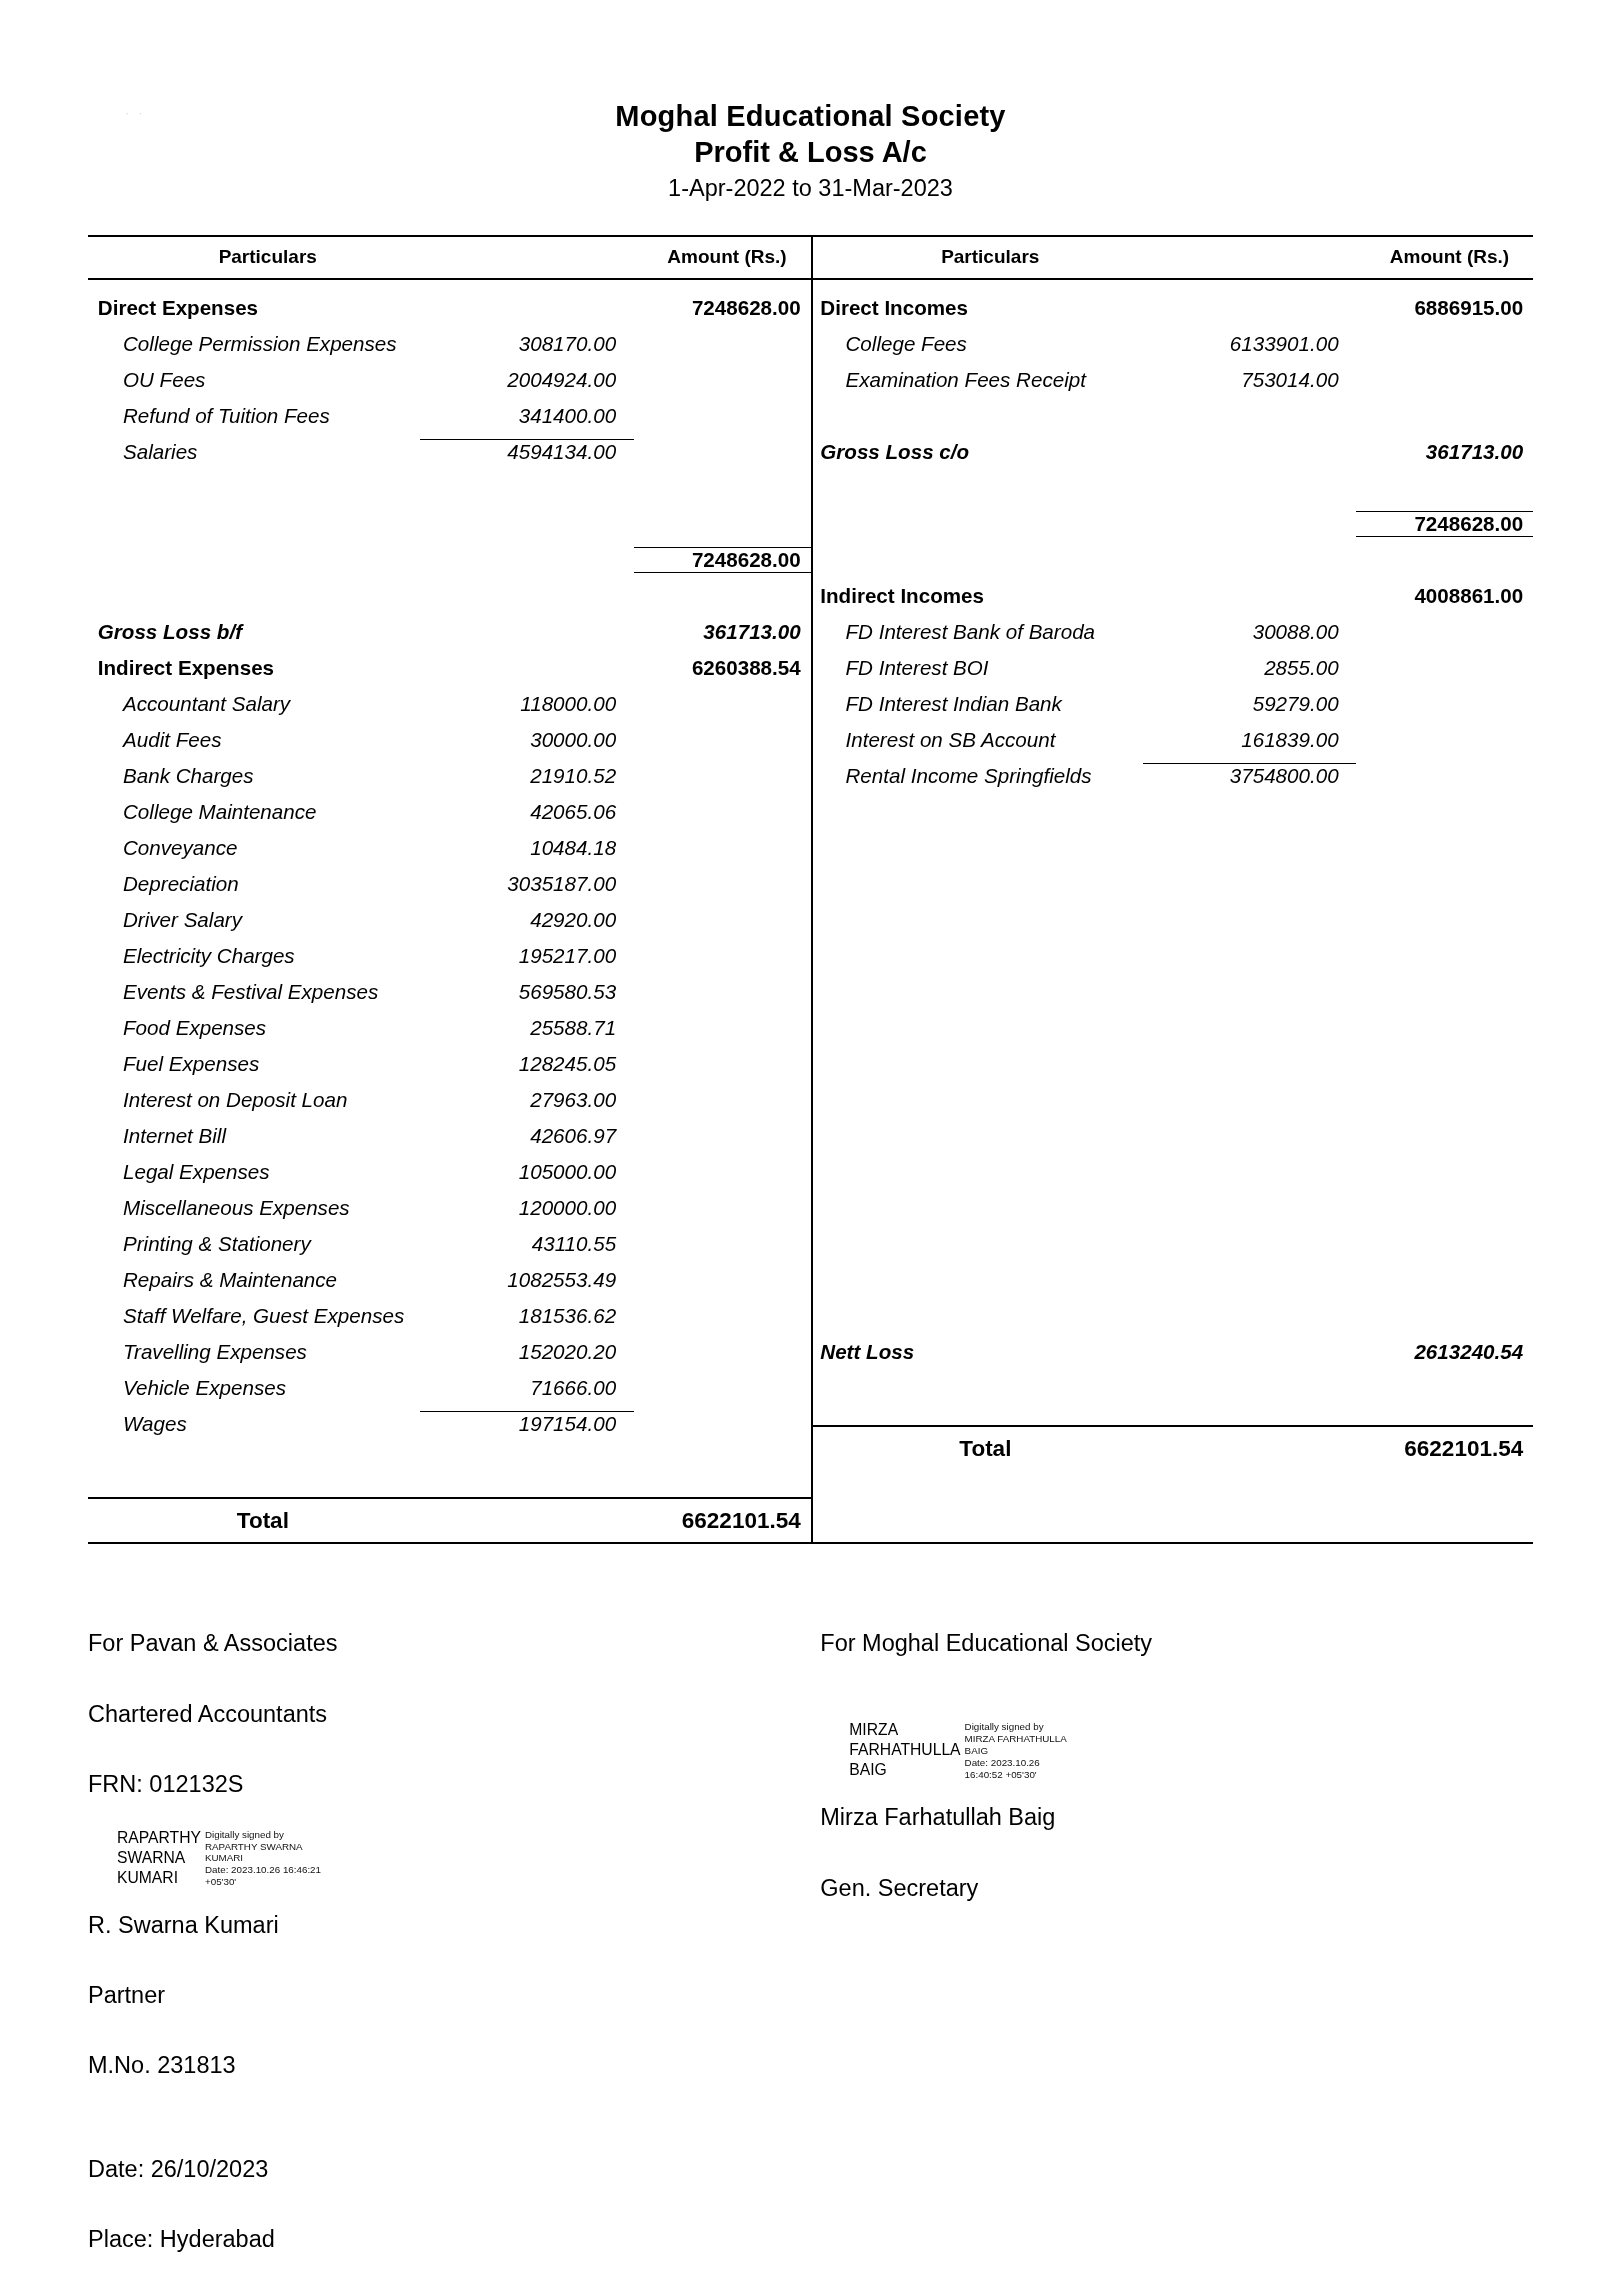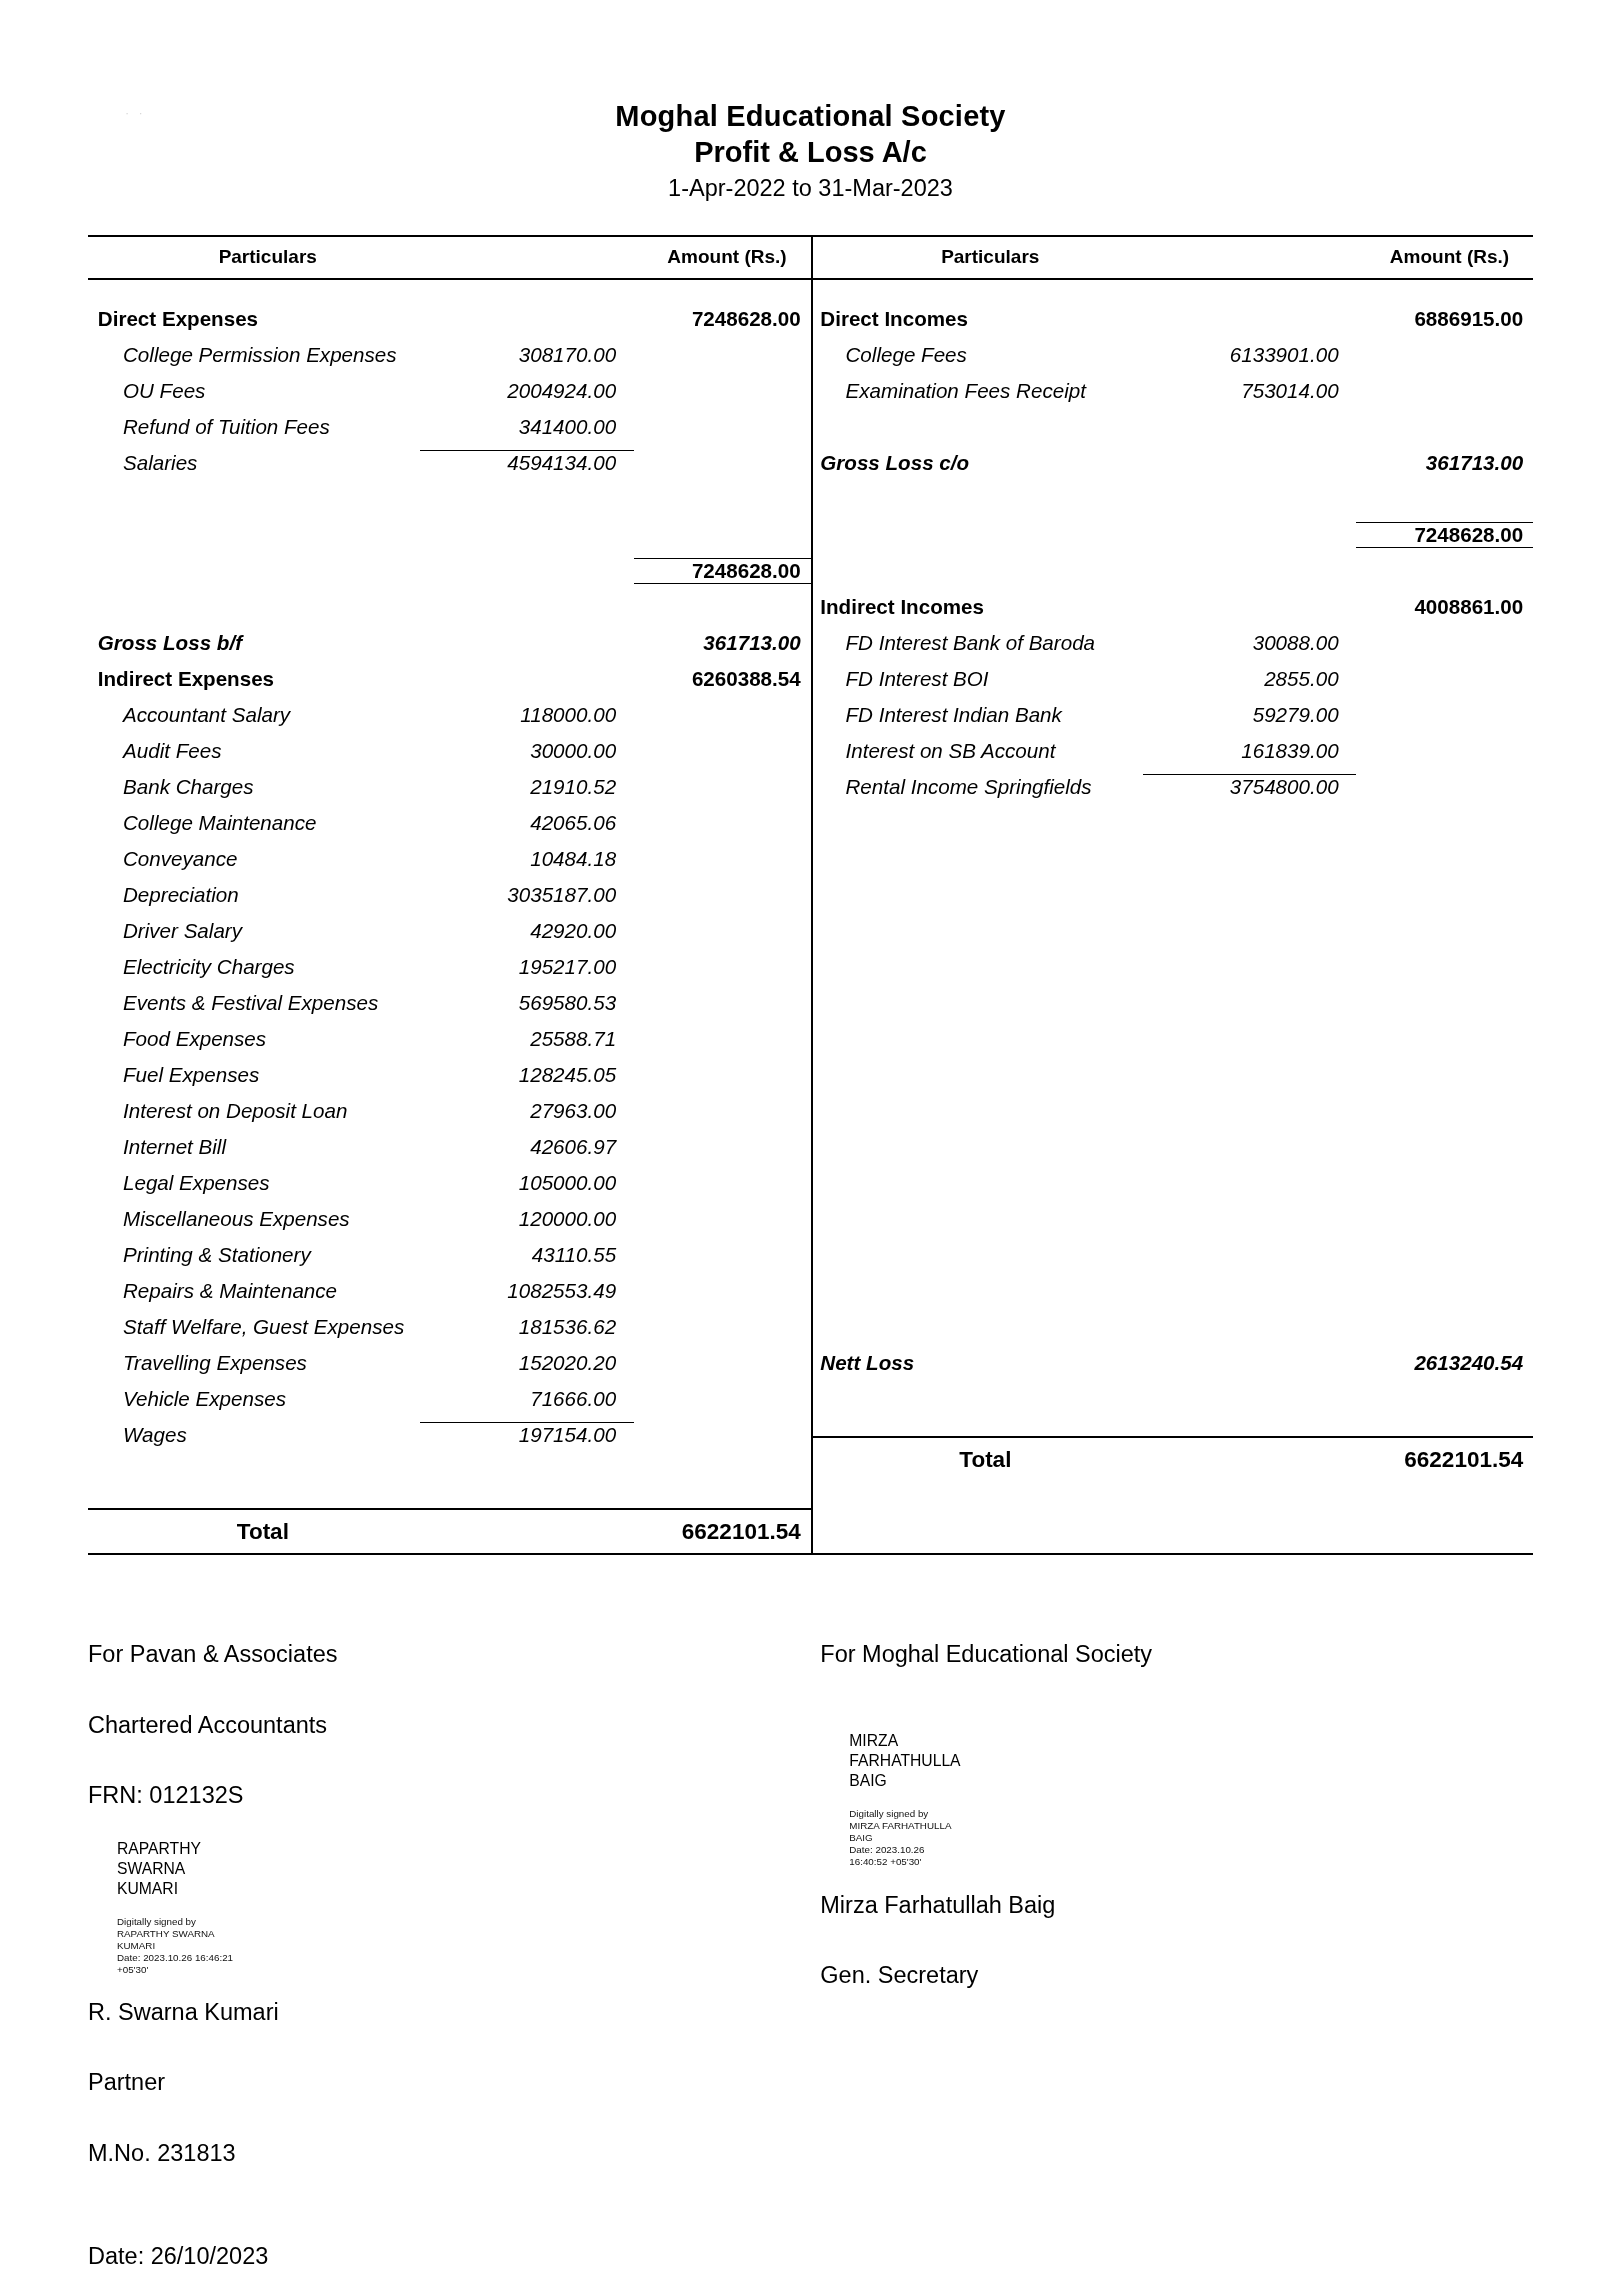--- a/index.html
+++ b/index.html
@@ -91,21 +91,21 @@
   }
   .col-head .c-amt1 {
     width: 196px;
     text-align: center;
   }
   .col-head .c-amt2 {
     width: 167px;
     text-align: center;
   }
 
-  .rows { padding-top: 21px; }
+  .rows { padding-top: 10px; }
 
   .row {
     display: flex;
     font-size: 20.6px;
     height: 36px;
     align-items: center;
     white-space: nowrap;
   }
   .row .part {
     flex: 1;
@@ -165,22 +165,21 @@
     line-height: 1.5;
   }
   .sign-col { width: 50%; box-sizing: border-box; }
   .sign-col.right { padding-left: 9.8px; }
   .sign-line { white-space: nowrap; margin-top: 35px; }
 
   .digital-sig {
     display: flex;
     align-items: flex-start;
     margin: 25.5px 0 19.6px 29px;
-    gap: 16px;
-    flex-direction: column;
+    gap: 4px;
   }
   .digital-sig .ds-name {
     font-size: 15.7px;
     line-height: 1.28;
     white-space: pre-line;
   }
   .digital-sig .ds-meta {
     font-size: 9.8px;
     line-height: 1.22;
     white-space: pre-line;

